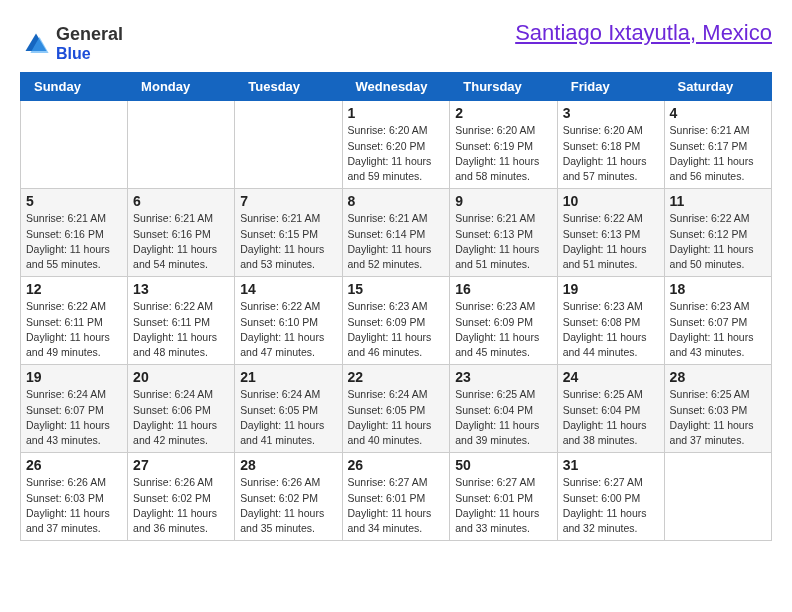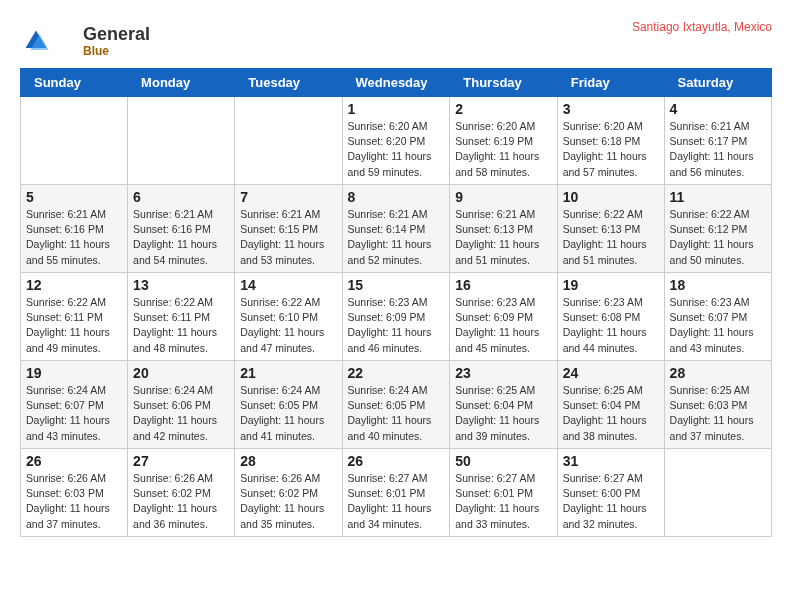--- a/index.html
+++ b/index.html
@@ -18,49 +18,49 @@
     }
     .logo {
       display: flex;
       align-items: center;
       margin-top: 5px;
     }
     .logo-text {
       display: flex;
       flex-direction: column;
       line-height: 1.1;
-      margin-left: 27px;
     }
     .logo-general {
       font-size: 18px;
       font-weight: bold;
       color: #333;
     }
     .logo-blue {
-      font-size: 12px;
+      font-size: 16px;
       font-weight: bold;
-      color: #a16207;
+      color: #1d4ed8;
     }
     .logo-icon {
       width: 28px;
       height: 28px;
       margin-left: 2px;
       margin-right: 6px;
     }
     .title-section {
       text-align: right;
     }
     .month-title {
       font-size: 36px;
       font-weight: bold;
       color: #222;
     }
     .location-title {
-      font-size: 12px;
-      color: #ef4444;
+      font-size: 22px;
+      color: #6d28d9;
+      text-decoration: underline;
     }
     .calendar {
       width: 100%;
       border-collapse: collapse;
       font-size: 11px;
     }
     .calendar th {
       background-color: #1565c0;
       color: #fff;
       padding: 6px 13px;

